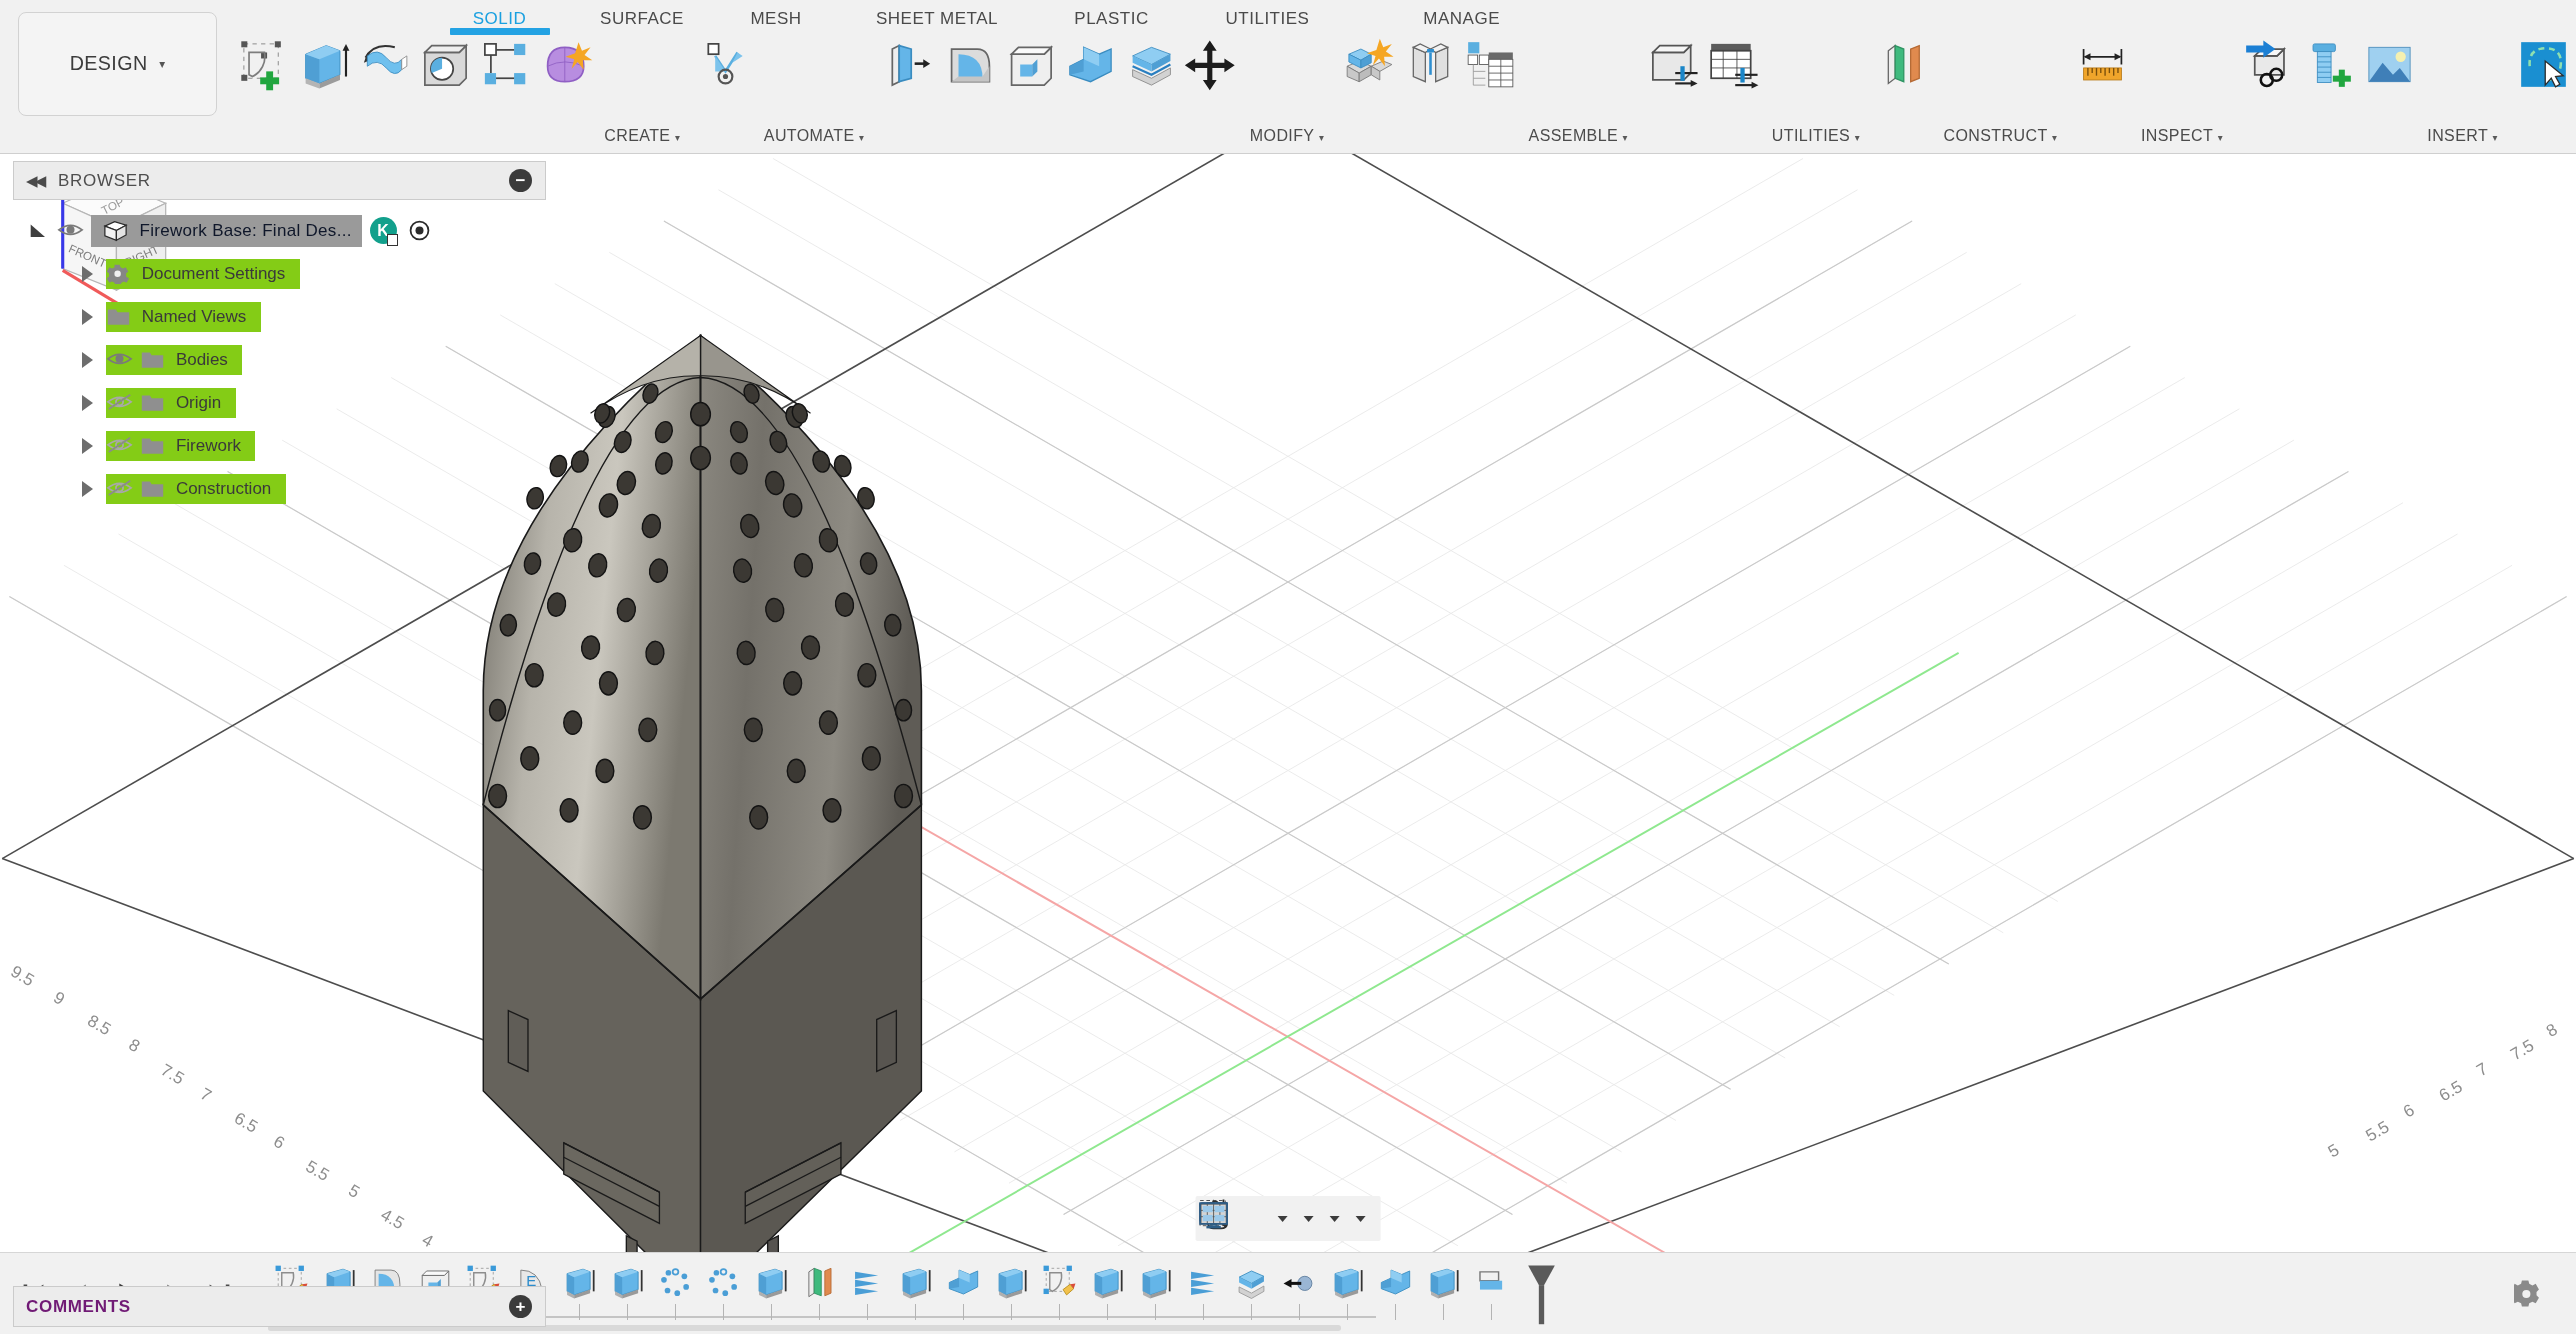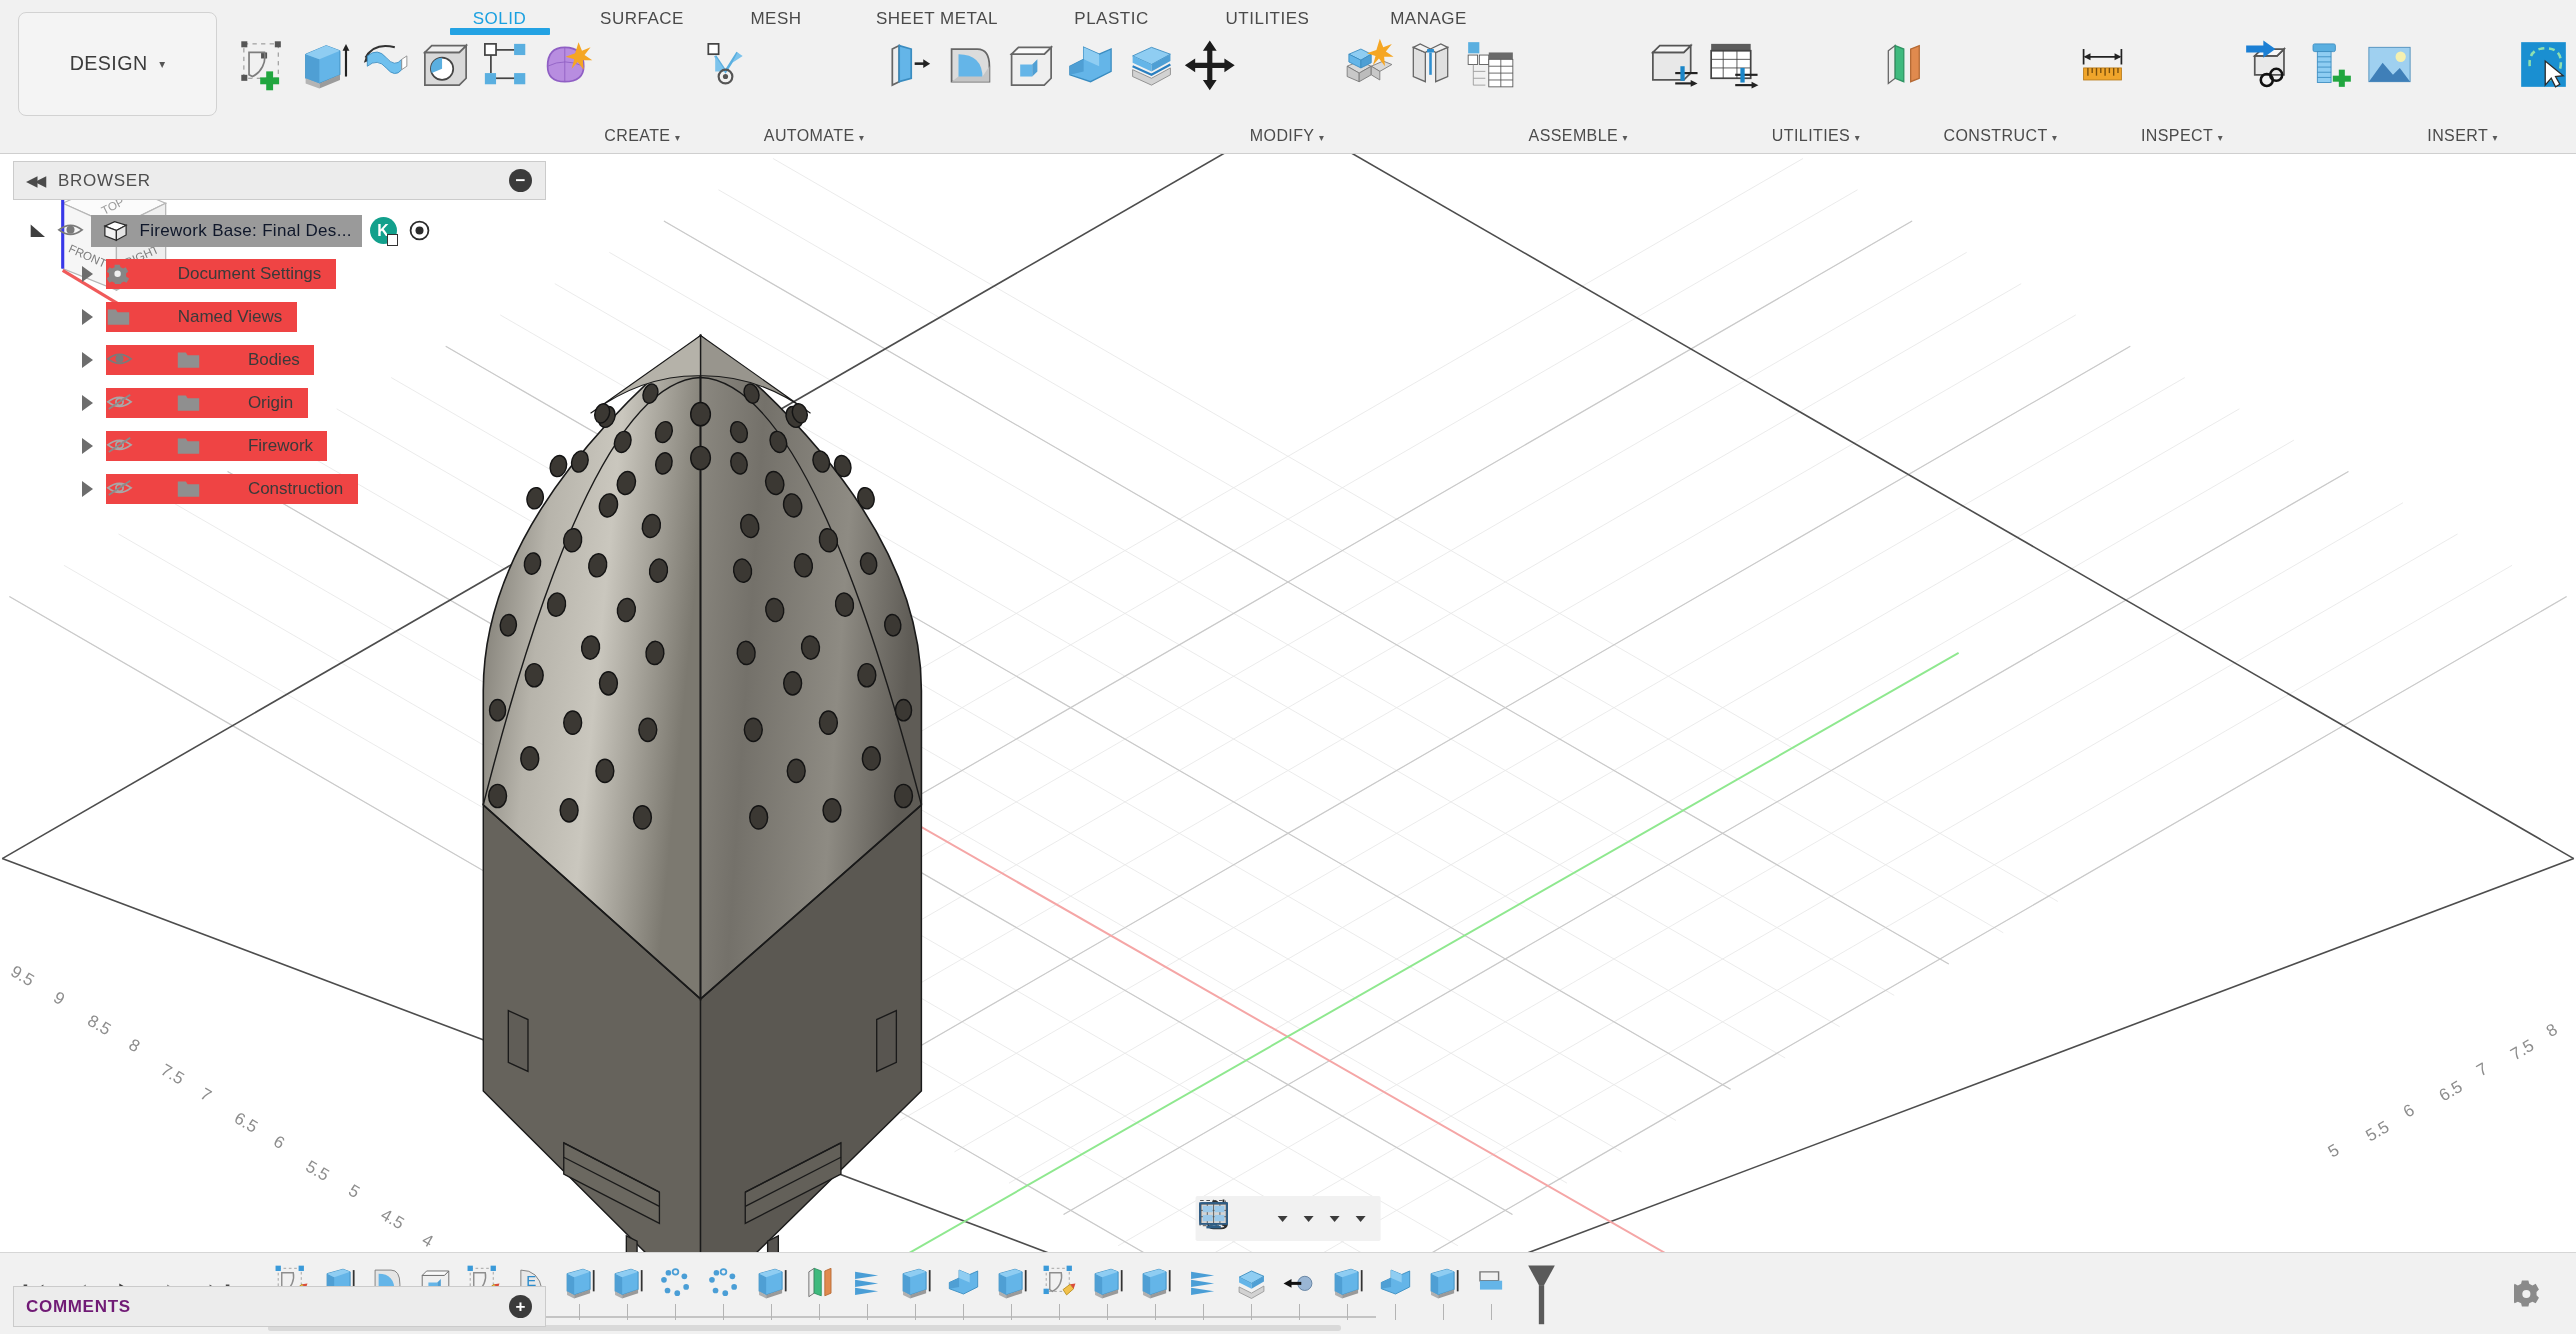--- a/index.html
+++ b/index.html
@@ -74,21 +74,21 @@
   .tree-row.child { padding-left: 63px; }
   .disc {
     width: 23px; height: 23px; margin-right: 7.2px; flex: none;
     display: flex; align-items: center; justify-content: center;
   }
   .arrow-right { width:0;height:0;border-left:11.6px solid #6d6d6d;border-top:8px solid transparent;border-bottom:8px solid transparent;}
   .eye { width: 27px; height: 21.5px; margin-right: 7.2px; flex:none; }
   .folder { width: 27px; height: 21.5px; margin-right: 9px; flex:none; }
   .row-chip {
     display: inline-flex; align-items: center; height: 30px;
-    background: #ef4444; padding: 0 14.3px 0 0; gap: 36px;
+    background: #84cc16; padding: 0 14.3px 0 0;
   }
   .row-label { font-size: 17px; color: #3a3a3a; white-space: nowrap; }
   .root-row { display: flex; align-items: center; height: 43px; padding-left: 14.3px; }
   .root-chip {
     display: inline-flex; align-items: center; height: 32px;
     background: #9a9a9a; padding: 0 10.7px;
   }
   .root-chip .row-label { color: #0f172a; font-weight: normal; letter-spacing: 0.3px; }
   .cube-ico { width: 27px; height: 23px; margin-right: 10.7px; flex:none;}
   .k-badge {
@@ -170,21 +170,21 @@
     <div class="tabs-and-panels">
 
       <div class="tabrow">
         <div class="tab active" style="left:238px;width:89px;"><span>SOLID</span></div>
         <div class="tab-underline" style="left:233px;top:23px;width:100px;"></div>
         <div class="tab" style="left:358px;width:134px;"><span>SURFACE</span></div>
         <div class="tab" style="left:510px;width:98px;"><span>MESH</span></div>
         <div class="tab" style="left:626px;width:188px;"><span>SHEET METAL</span></div>
         <div class="tab" style="left:832px;width:125px;"><span>PLASTIC</span></div>
         <div class="tab" style="left:979px;width:143px;"><span>UTILITIES</span></div>
-        <div class="tab" style="left:1140px;width:143px;"><span>MANAGE</span></div>
+        <div class="tab" style="left:1140px;width:143px;text-align:right;"><span>MANAGE</span></div>
       </div>
 
       <div class="panels">
 
         <div class="panel" style="margin-left:9px;">
           <div class="panel-icons">
 
             <svg class="ico" viewBox="0 0 64 64">
               <rect x="8" y="8" width="40" height="40" fill="none" stroke="#7d7d7d" stroke-dasharray="5 5"></rect>
               <rect x="5" y="5" width="7" height="7" fill="#555"></rect>

